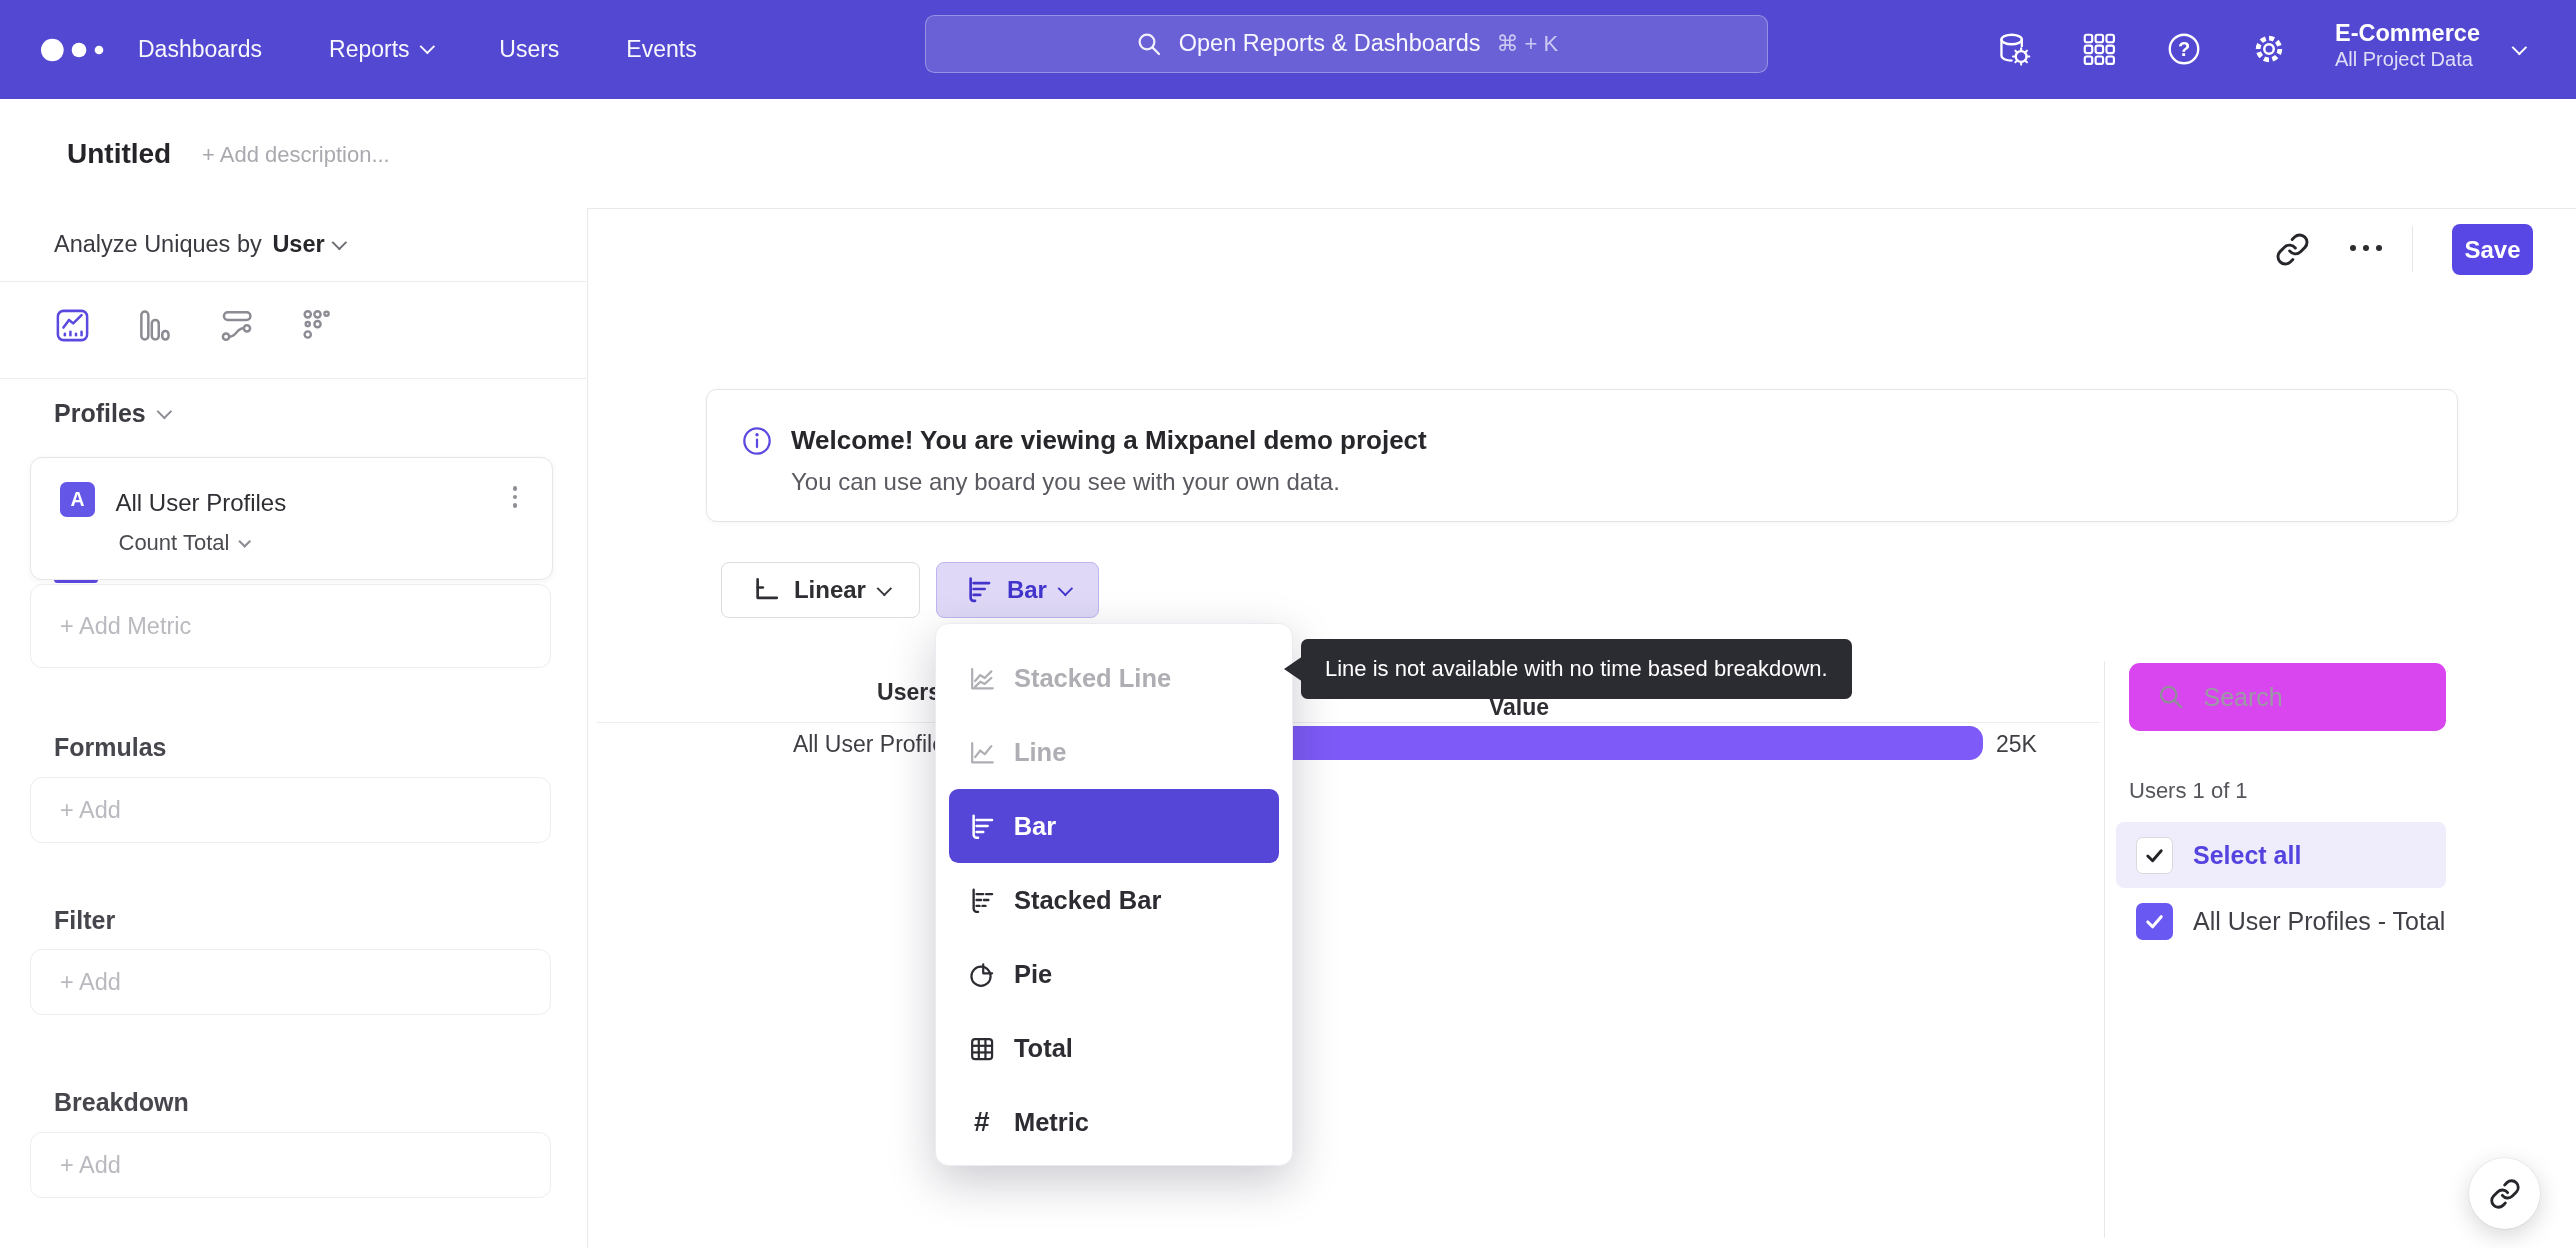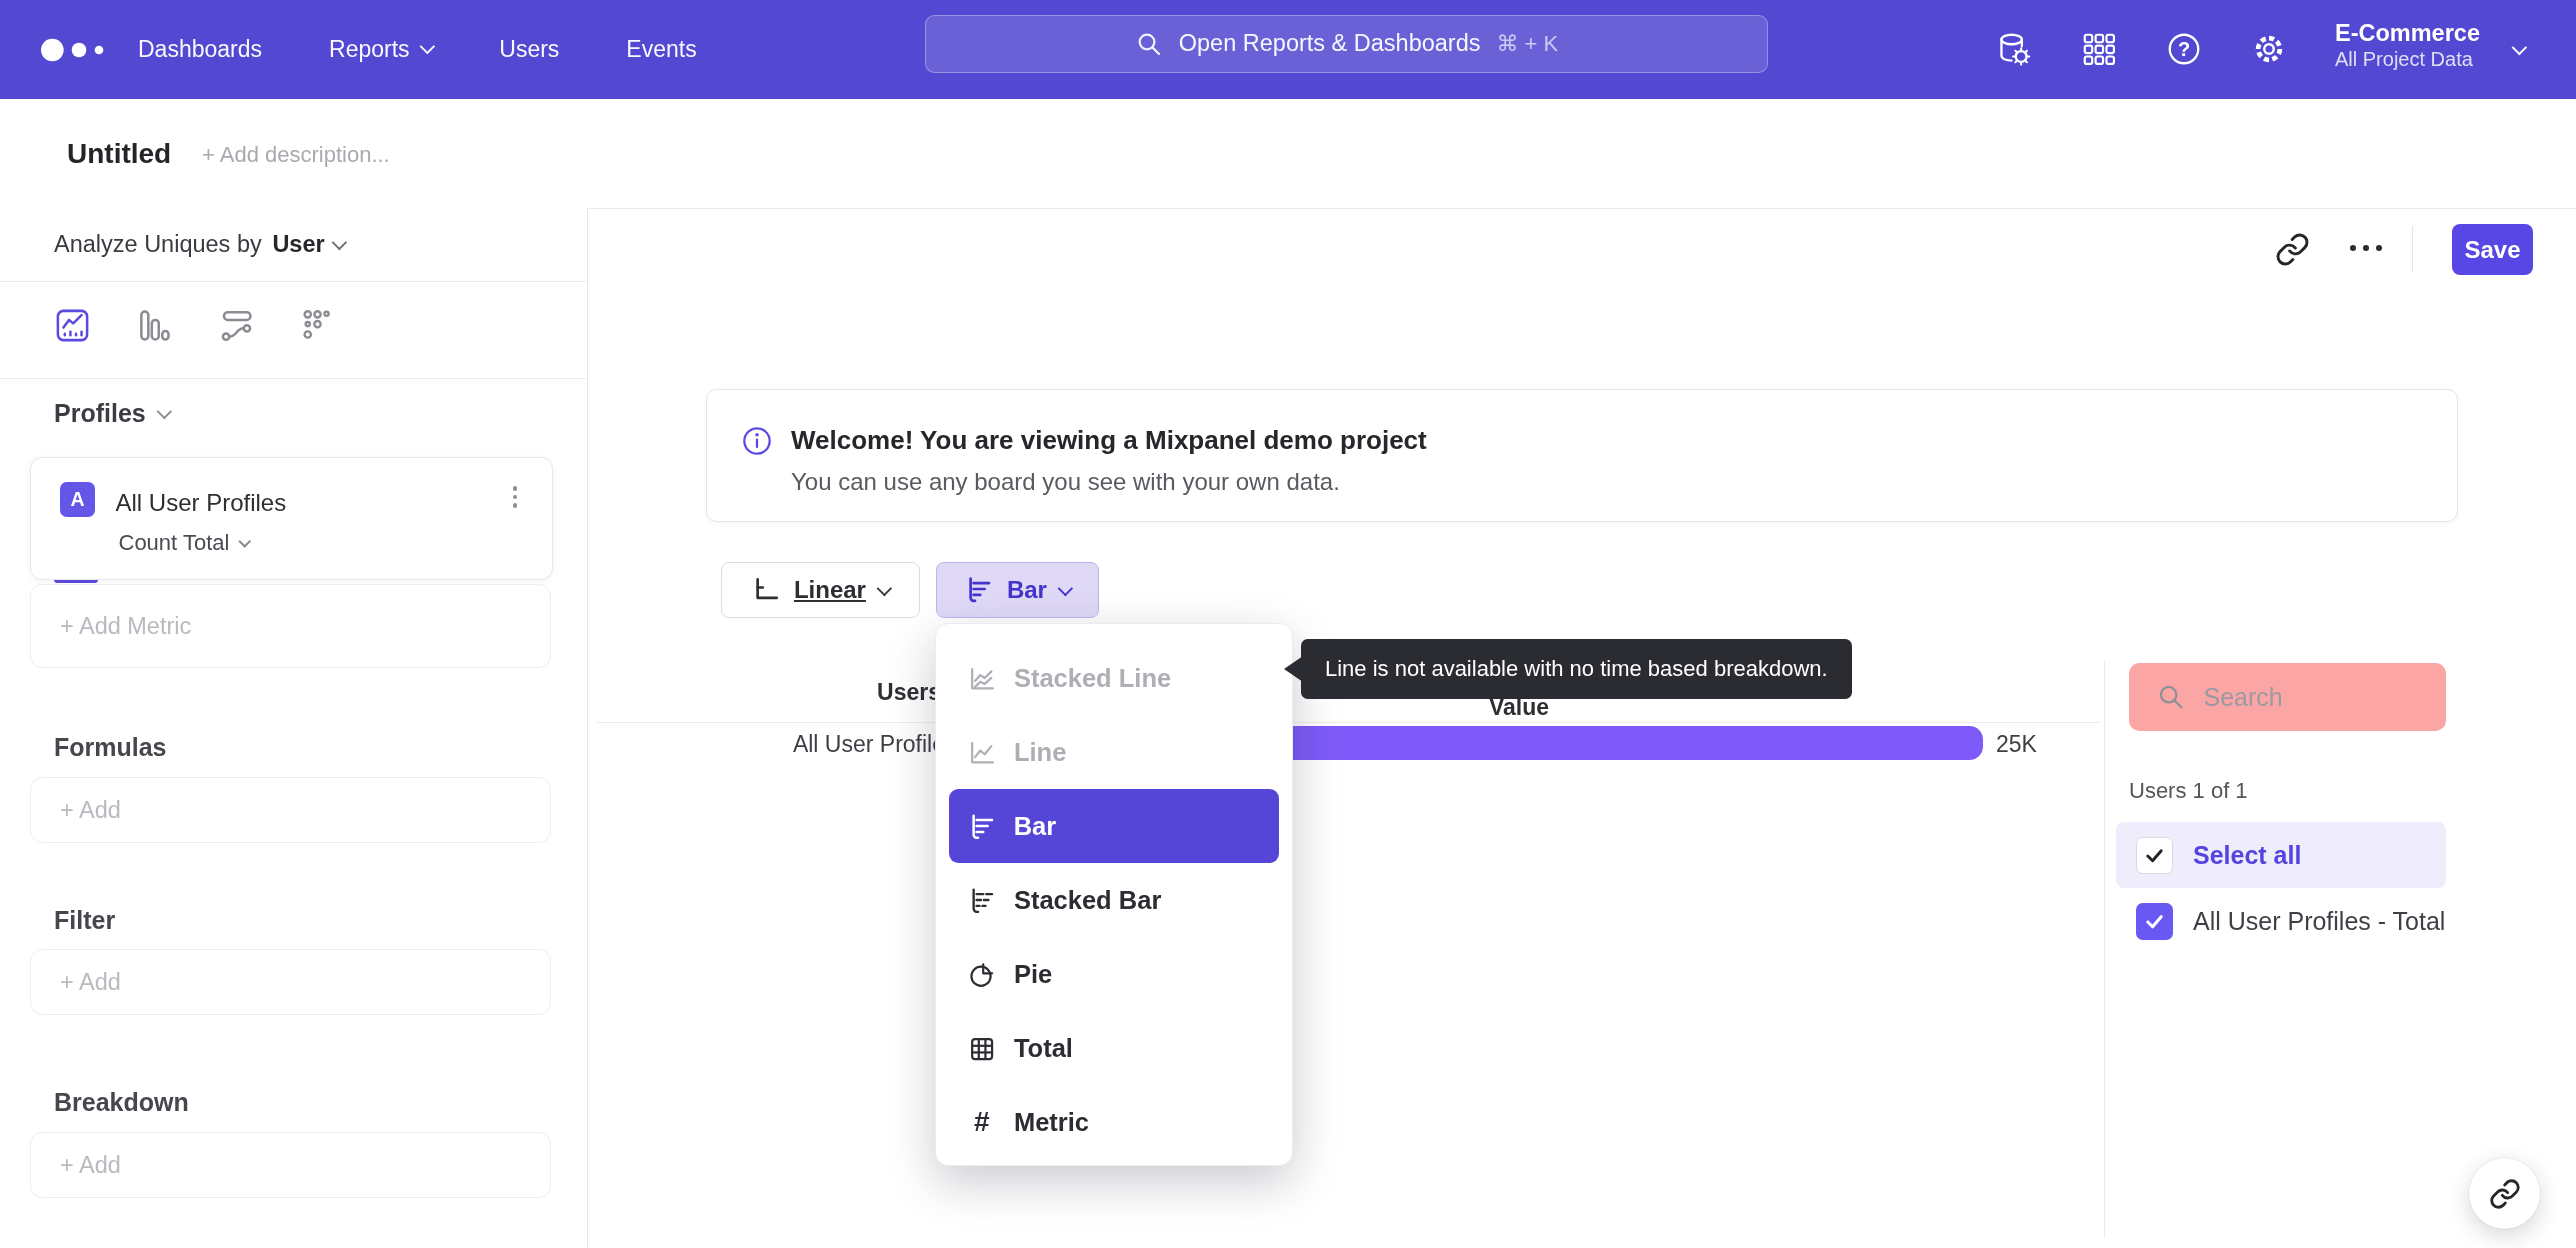--- a/index.html
+++ b/index.html
@@ -45,21 +45,21 @@
   .a-badge{width:35px;height:35px;border-radius:6.7px;background:#6457E8;color:#fff;font-size:19.5px;font-weight:600;
            display:flex;align-items:center;justify-content:center;}
 
   
   .banner{left:706px;top:389px;width:1750px;height:131px;background:#fff;border:1.3px solid #e4e4e8;
           border-radius:10.7px;box-shadow:0 1.3px 5.4px rgba(0,0,0,.03);}
   .banner-title{font-size:26px;font-weight:700;color:#26262b;}
   .banner-sub{font-size:24px;color:#5a5a61;}
 
   .btn{border-radius:8px;display:flex;align-items:center;justify-content:center;gap:13.4px;cursor:pointer;}
-  .btn-linear{left:721px;top:562px;width:197px;height:54px;background:#fff;border:1.3px solid #dcdce1;color:#2e2e33;text-decoration:underline;}
+  .btn-linear{left:721px;top:562px;width:197px;height:54px;background:#fff;border:1.3px solid #dcdce1;color:#2e2e33;}
   .btn-linear .lbl{font-size:24px;font-weight:600;color:#2e2e33;}
   .btn-bar{left:936px;top:562px;width:161px;height:54px;background:#DFD9F7;border:1.3px solid #BFB4F0;color:#4335CC;}
   .btn-bar .lbl{font-size:24px;font-weight:700;color:#4335CC;}
 
   
   .col-head{font-size:23px;font-weight:700;color:#2e2e33;}
   .hdr-divider{left:597px;top:722px;width:1503px;height:1.3px;background:#ececef;}
   .row-label{font-size:23px;color:#3e3e44;white-space:nowrap;}
   .bar-rect{left:1127px;top:726px;width:856px;height:34px;border-radius:13.4px;background:#7E5BF8;}
   .bar-value{font-size:23px;color:#3e3e44;}
@@ -75,21 +75,21 @@
   .mi-selected .mlabel{font-weight:700;}
 
   
   .tooltip{left:1301px;top:639px;height:60px;background:#2b2b32;border-radius:6.7px;color:#fff;
            display:flex;align-items:center;padding:0 24px;font-size:22px;white-space:nowrap;z-index:30;}
   .tooltip:before{content:"";position:absolute;left:-17.4px;top:50%;margin-top:-13.4px;
                   border-top:13.4px solid transparent;border-bottom:13.4px solid transparent;border-right:19px solid #2b2b32;}
 
   
   .rp-divider{left:2104px;top:661px;width:1.3px;height:577px;background:#e9e9ec;}
-  .rp-search{left:2129px;top:663px;width:317px;height:68px;background:#fca5a5;border-radius:10.7px;
+  .rp-search{left:2129px;top:663px;width:317px;height:68px;background:#d946ef;border-radius:10.7px;
              display:flex;align-items:center;gap:16px;padding-left:27px;box-sizing:border-box;}
   .rp-search input{border:none;outline:none;background:transparent;font-size:25px;color:#3a3a40;width:215px;
                    font-family:"Liberation Sans","DejaVu Sans",sans-serif;}
   .rp-search input::placeholder{color:#9a9aa2;}
   .rp-count{font-size:22px;color:#55555c;}
   .selrow{left:2116px;top:822px;width:330px;height:66px;background:#EFECFC;border-radius:8px;display:flex;
           align-items:center;gap:20px;padding-left:20px;box-sizing:border-box;cursor:pointer;}
   .selrow .lbl{font-size:25px;font-weight:600;color:#5443DF;}
   .itemrow{left:2116px;top:898px;width:330px;height:47px;display:flex;align-items:center;gap:20px;
            padding-left:20px;box-sizing:border-box;cursor:pointer;}

